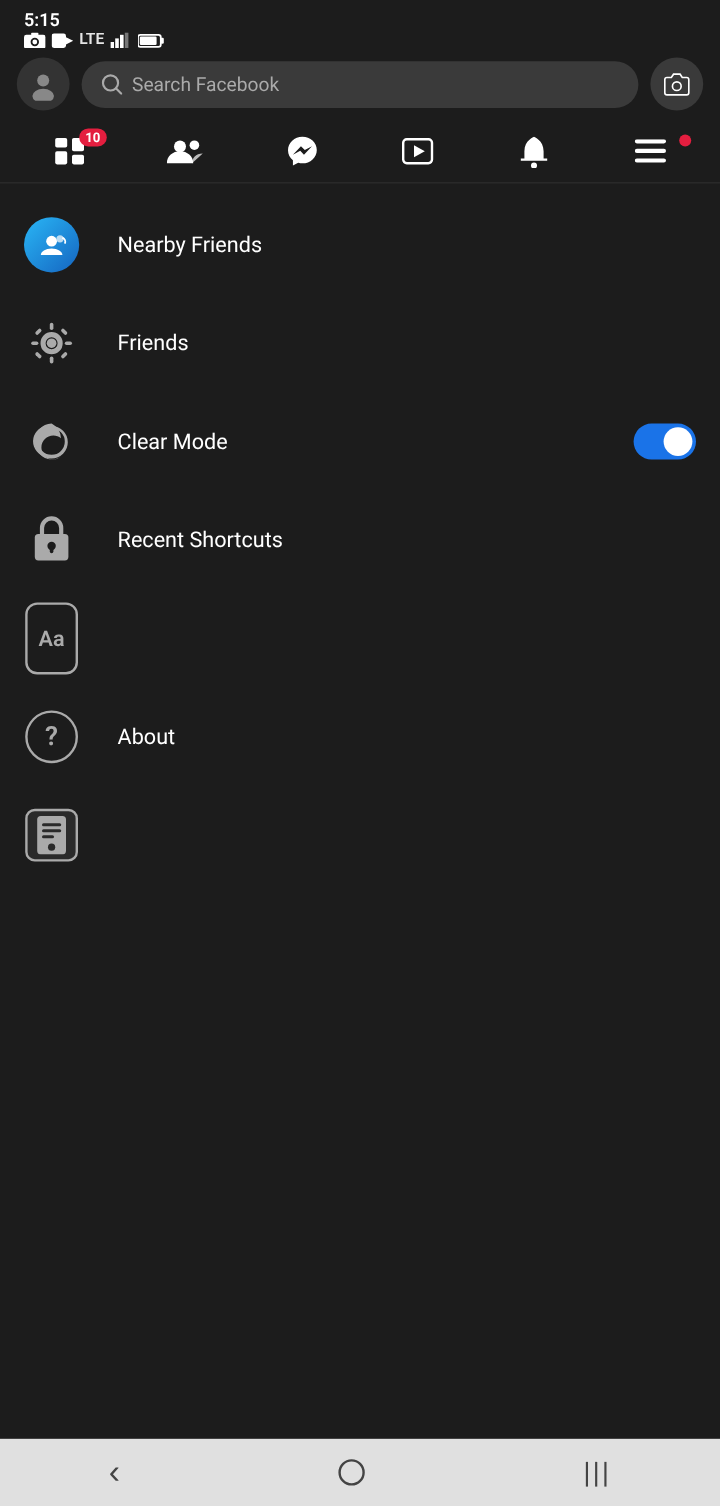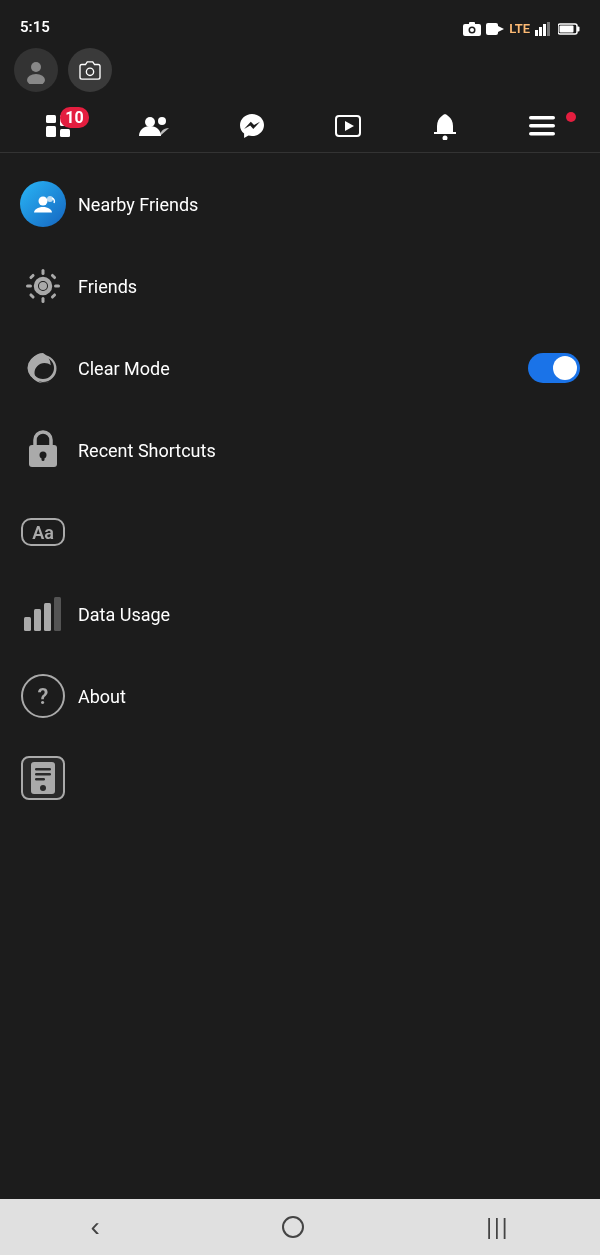--- a/index.html
+++ b/index.html
@@ -12,36 +12,37 @@
       color: #ffffff;
       overflow: hidden;
       display: flex;
       flex-direction: column;
     }
 
     
     .status-bar {
       display: flex;
       justify-content: space-between;
-      align-items: flex-end;
+      align-items: flex-start;
       padding: 8px 20px 4px 20px;
       background: #1c1c1c;
       height: 40px;
+      flex-direction: column;
     }
     .status-time {
       font-size: 15px;
       font-weight: 600;
       color: #fff;
     }
     .status-icons {
       display: flex;
       align-items: center;
       gap: 5px;
       font-size: 13px;
-      color: #fdba74;
+      color: #e5e5e5;
     }
 
     
     .top-bar {
       display: flex;
       align-items: center;
       padding: 8px 14px;
       gap: 10px;
       background: #1c1c1c;
     }
@@ -100,21 +101,21 @@
       position: relative;
       padding: 6px 0;
     }
     .nav-badge {
       position: absolute;
       top: 0;
       right: 18px;
       background: #e41e3f;
       color: #fff;
       border-radius: 10px;
-      font-size: 16px;
+      font-size: 11px;
       font-weight: 700;
       padding: 1px 5px;
       min-width: 20px;
       text-align: center;
     }
     .nav-dot {
       position: absolute;
       top: 2px;
       right: 14px;
       width: 10px;
@@ -127,21 +128,21 @@
     .menu-list {
       flex: 1;
       overflow-y: auto;
       background: #1c1c1c;
       padding: 10px 0;
     }
     .menu-item {
       display: flex;
       align-items: center;
       padding: 18px 20px;
-      gap: 12px;
+      gap: 32px;
       cursor: pointer;
     }
     .menu-icon {
       width: 46px;
       height: 46px;
       display: flex;
       align-items: center;
       justify-content: center;
       flex-shrink: 0;
     }
@@ -248,20 +249,27 @@
     </svg>
   </div>
 </div>
 
 <div class="top-bar">
   <div class="avatar-circle">
     <svg viewBox="0 0 28 28">
       <circle cx="14" cy="11" r="5" fill="#888"></circle>
       <ellipse cx="14" cy="24" rx="9" ry="6" fill="#888"></ellipse>
     </svg>
+  </div>
+  <div class="search-bar">
+    <svg width="18" height="18" viewBox="0 0 20 20" fill="none">
+      <circle cx="9" cy="9" r="7" stroke="#aaa" stroke-width="2"></circle>
+      <line x1="14" y1="14" x2="19" y2="19" stroke="#aaa" stroke-width="2" stroke-linecap="round"></line>
+    </svg>
+    <span class="search-bar-text">Search Facebook</span>
   </div>
   <div class="camera-btn">
     <svg width="22" height="20" viewBox="0 0 24 22" fill="white">
       <path d="M23 19a2 2 0 0 1-2 2H3a2 2 0 0 1-2-2V7a2 2 0 0 1 2-2h4l2-3h6l2 3h4a2 2 0 0 1 2 2z" stroke="white" stroke-width="1.5" fill="none"></path>
       <circle cx="12" cy="13" r="4" stroke="white" stroke-width="1.5" fill="none"></circle>
     </svg>
   </div>
 </div>
 
 <div class="nav-bar">
@@ -373,37 +381,26 @@
         <path d="M11 16V11a8 8 0 0 1 16 0v5" stroke="#aaa" stroke-width="3.5" fill="none" stroke-linecap="round"></path>
         <circle cx="19" cy="26" r="3.5" fill="#1c1c1c"></circle>
         <rect x="17.5" y="26" width="3" height="6" rx="1.5" fill="#1c1c1c"></rect>
       </svg>
     </div>
     <span class="menu-label">Recent Shortcuts</span>
   </div>
 
   <div class="menu-item">
     <div class="menu-icon">
-      <div style="width:44px;height:28px;border-radius:10px;border:2px solid #aaa;display:flex;align-items:center;justify-content:center;">
+      <div style="width:44px;height:60px;border-radius:10px;border:2px solid #aaa;display:flex;align-items:center;justify-content:center;">
         <span style="font-size:18px;font-weight:600;color:#aaa;">Aa</span>
       </div>
     </div>
   </div>
 
-  <div class="menu-item">
-    <div class="menu-icon">
-      <svg width="42" height="38" viewBox="0 0 42 38" fill="#aaa">
-        <rect x="2" y="22" width="7" height="14" rx="1.5"></rect>
-        <rect x="12" y="14" width="7" height="22" rx="1.5"></rect>
-        <rect x="22" y="8" width="7" height="28" rx="1.5"></rect>
-        <rect x="32" y="2" width="7" height="34" rx="1.5" opacity="0.4"></rect>
-      </svg>
-    </div>
-    <span class="menu-label">Data Usage</span>
-  </div>
 
 
   <div class="menu-item">
     <div class="menu-icon">
       <div style="width:44px;height:44px;border-radius:50%;border:2px solid #aaa;display:flex;align-items:center;justify-content:center;">
         <span style="font-size:22px;color:#aaa;font-weight:600;">?</span>
       </div>
     </div>
     <span class="menu-label">About</span>
   </div>

